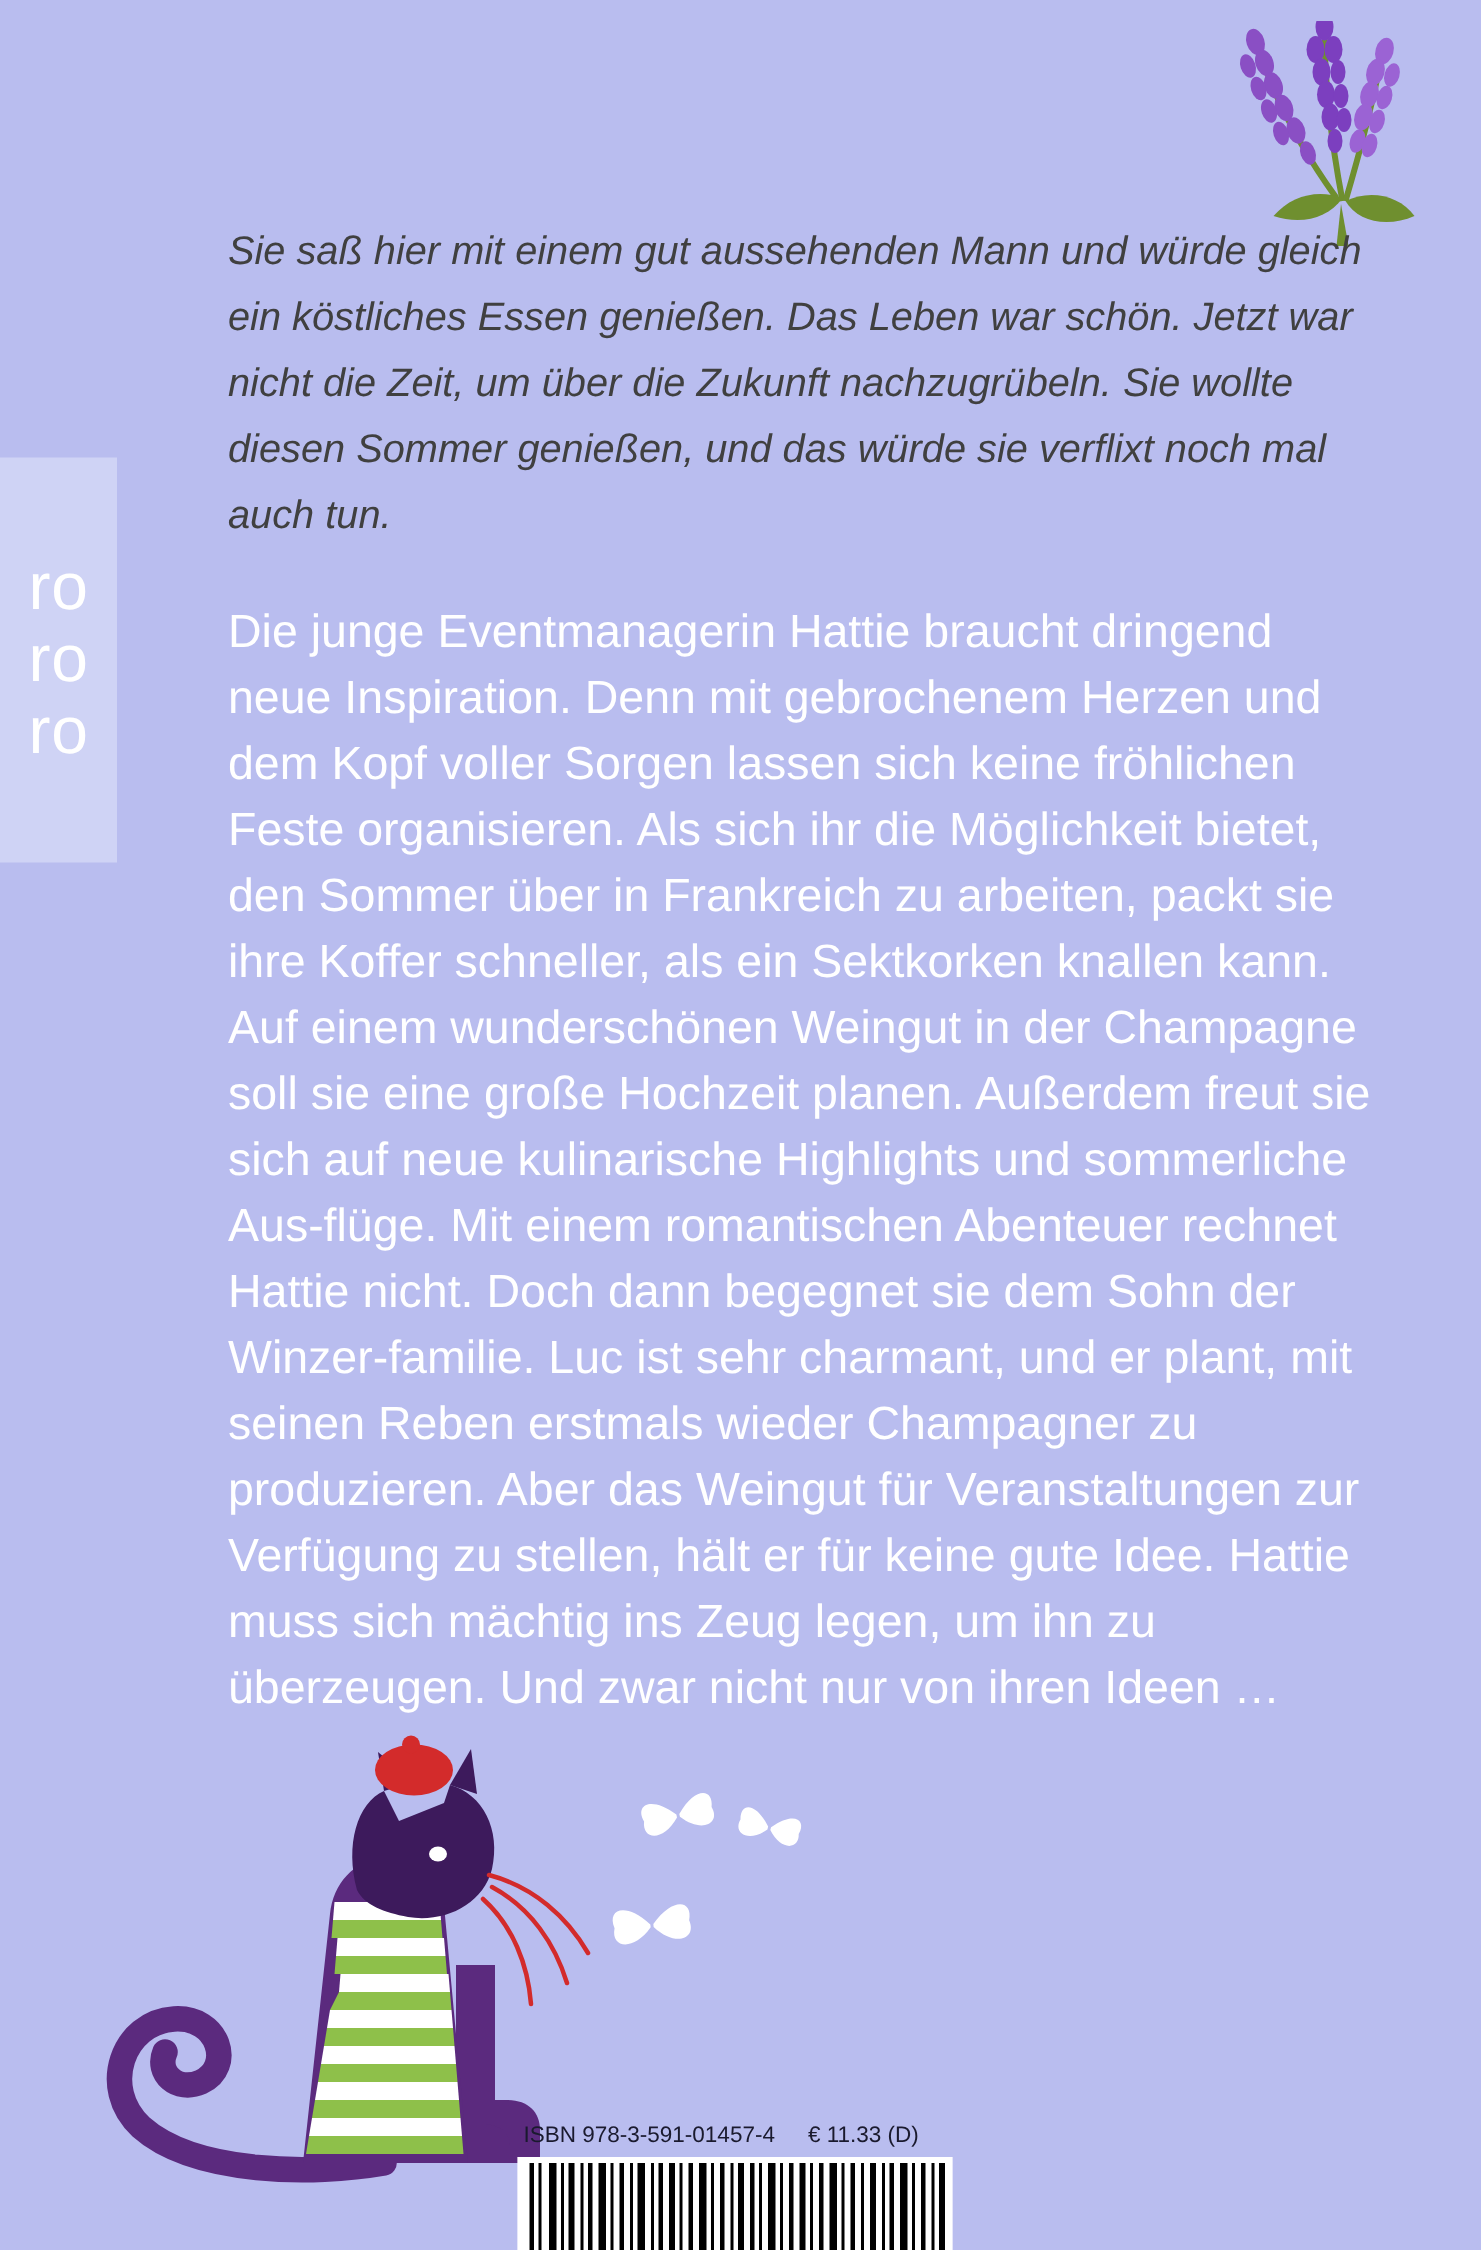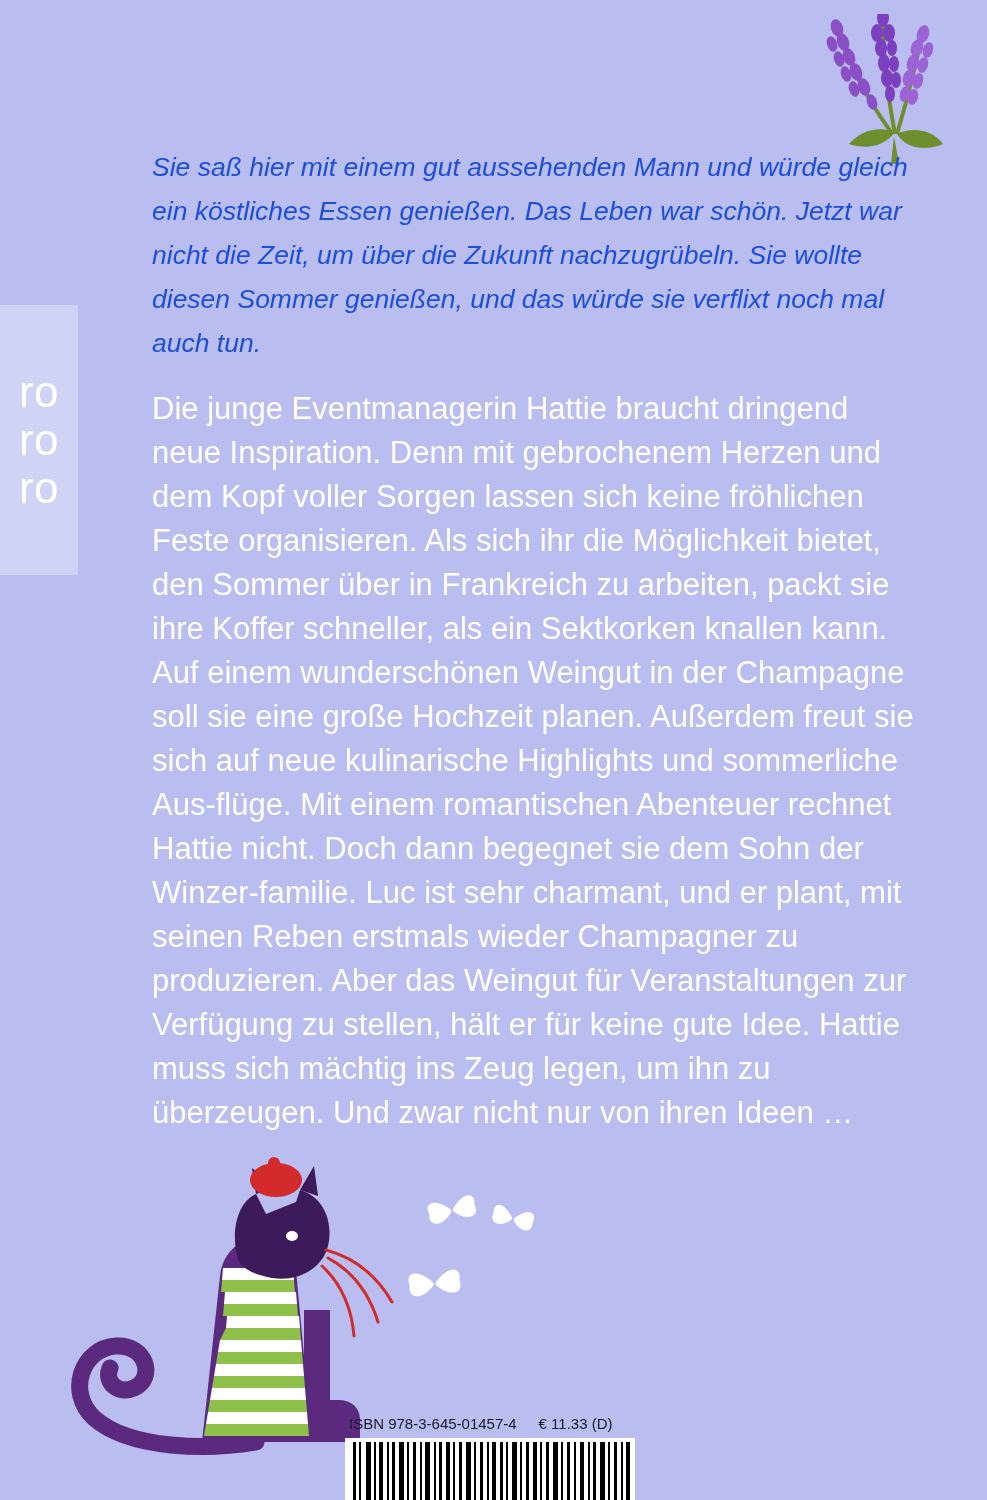--- a/index.html
+++ b/index.html
@@ -54,26 +54,26 @@
   }
 
   
   .content {
     position: absolute;
     left: 152px;
     top: 145px;
     width: 762px;
   }
   .quote {
-    color: #1d4ed8;
+    color: #404040;
     font-style: italic;
     font-size: 26.5px;
     line-height: 44px;
     font-family: "Liberation Sans", sans-serif;
-    margin: 0 0 22px 0;
+    margin: 0 0 34px 0;
     font-weight: 400;
   }
   .blurb {
     color: #ffffff;
     font-size: 31px;
     line-height: 44px;
     font-family: "Liberation Sans", sans-serif;
     margin: 0;
     font-weight: 400;
   }
@@ -243,21 +243,21 @@
       </g>
       <g transform="translate(32,78) rotate(-6)">
         <path d="M0 15 C-15 -2, -28 2, -24 15 C-28 28, -13 32, 0 17 Z"></path>
         <path d="M2 15 C17 -2, 30 2, 26 15 C30 28, 15 32, 2 17 Z"></path>
       </g>
     </g>
   </svg>
 
   <div class="footer">
     <div class="footer-meta">
-      <span>ISBN 978-3-645-01457-4</span>
+      <span>ISBN 978-3-591-01457-4</span>
       <span>€ 11.33 (D)</span>
     </div>
     <svg class="barcode" viewBox="0 0 290 62" preserveAspectRatio="none">
       <rect x="0" y="0" width="290" height="62" fill="#ffffff"></rect>
       <g fill="#000000">
         <rect x="8" y="4" width="3" height="58"></rect>
         <rect x="14" y="4" width="2" height="58"></rect>
         <rect x="21" y="4" width="5" height="58"></rect>
         <rect x="29" y="4" width="2" height="58"></rect>
         <rect x="34" y="4" width="4" height="58"></rect>

